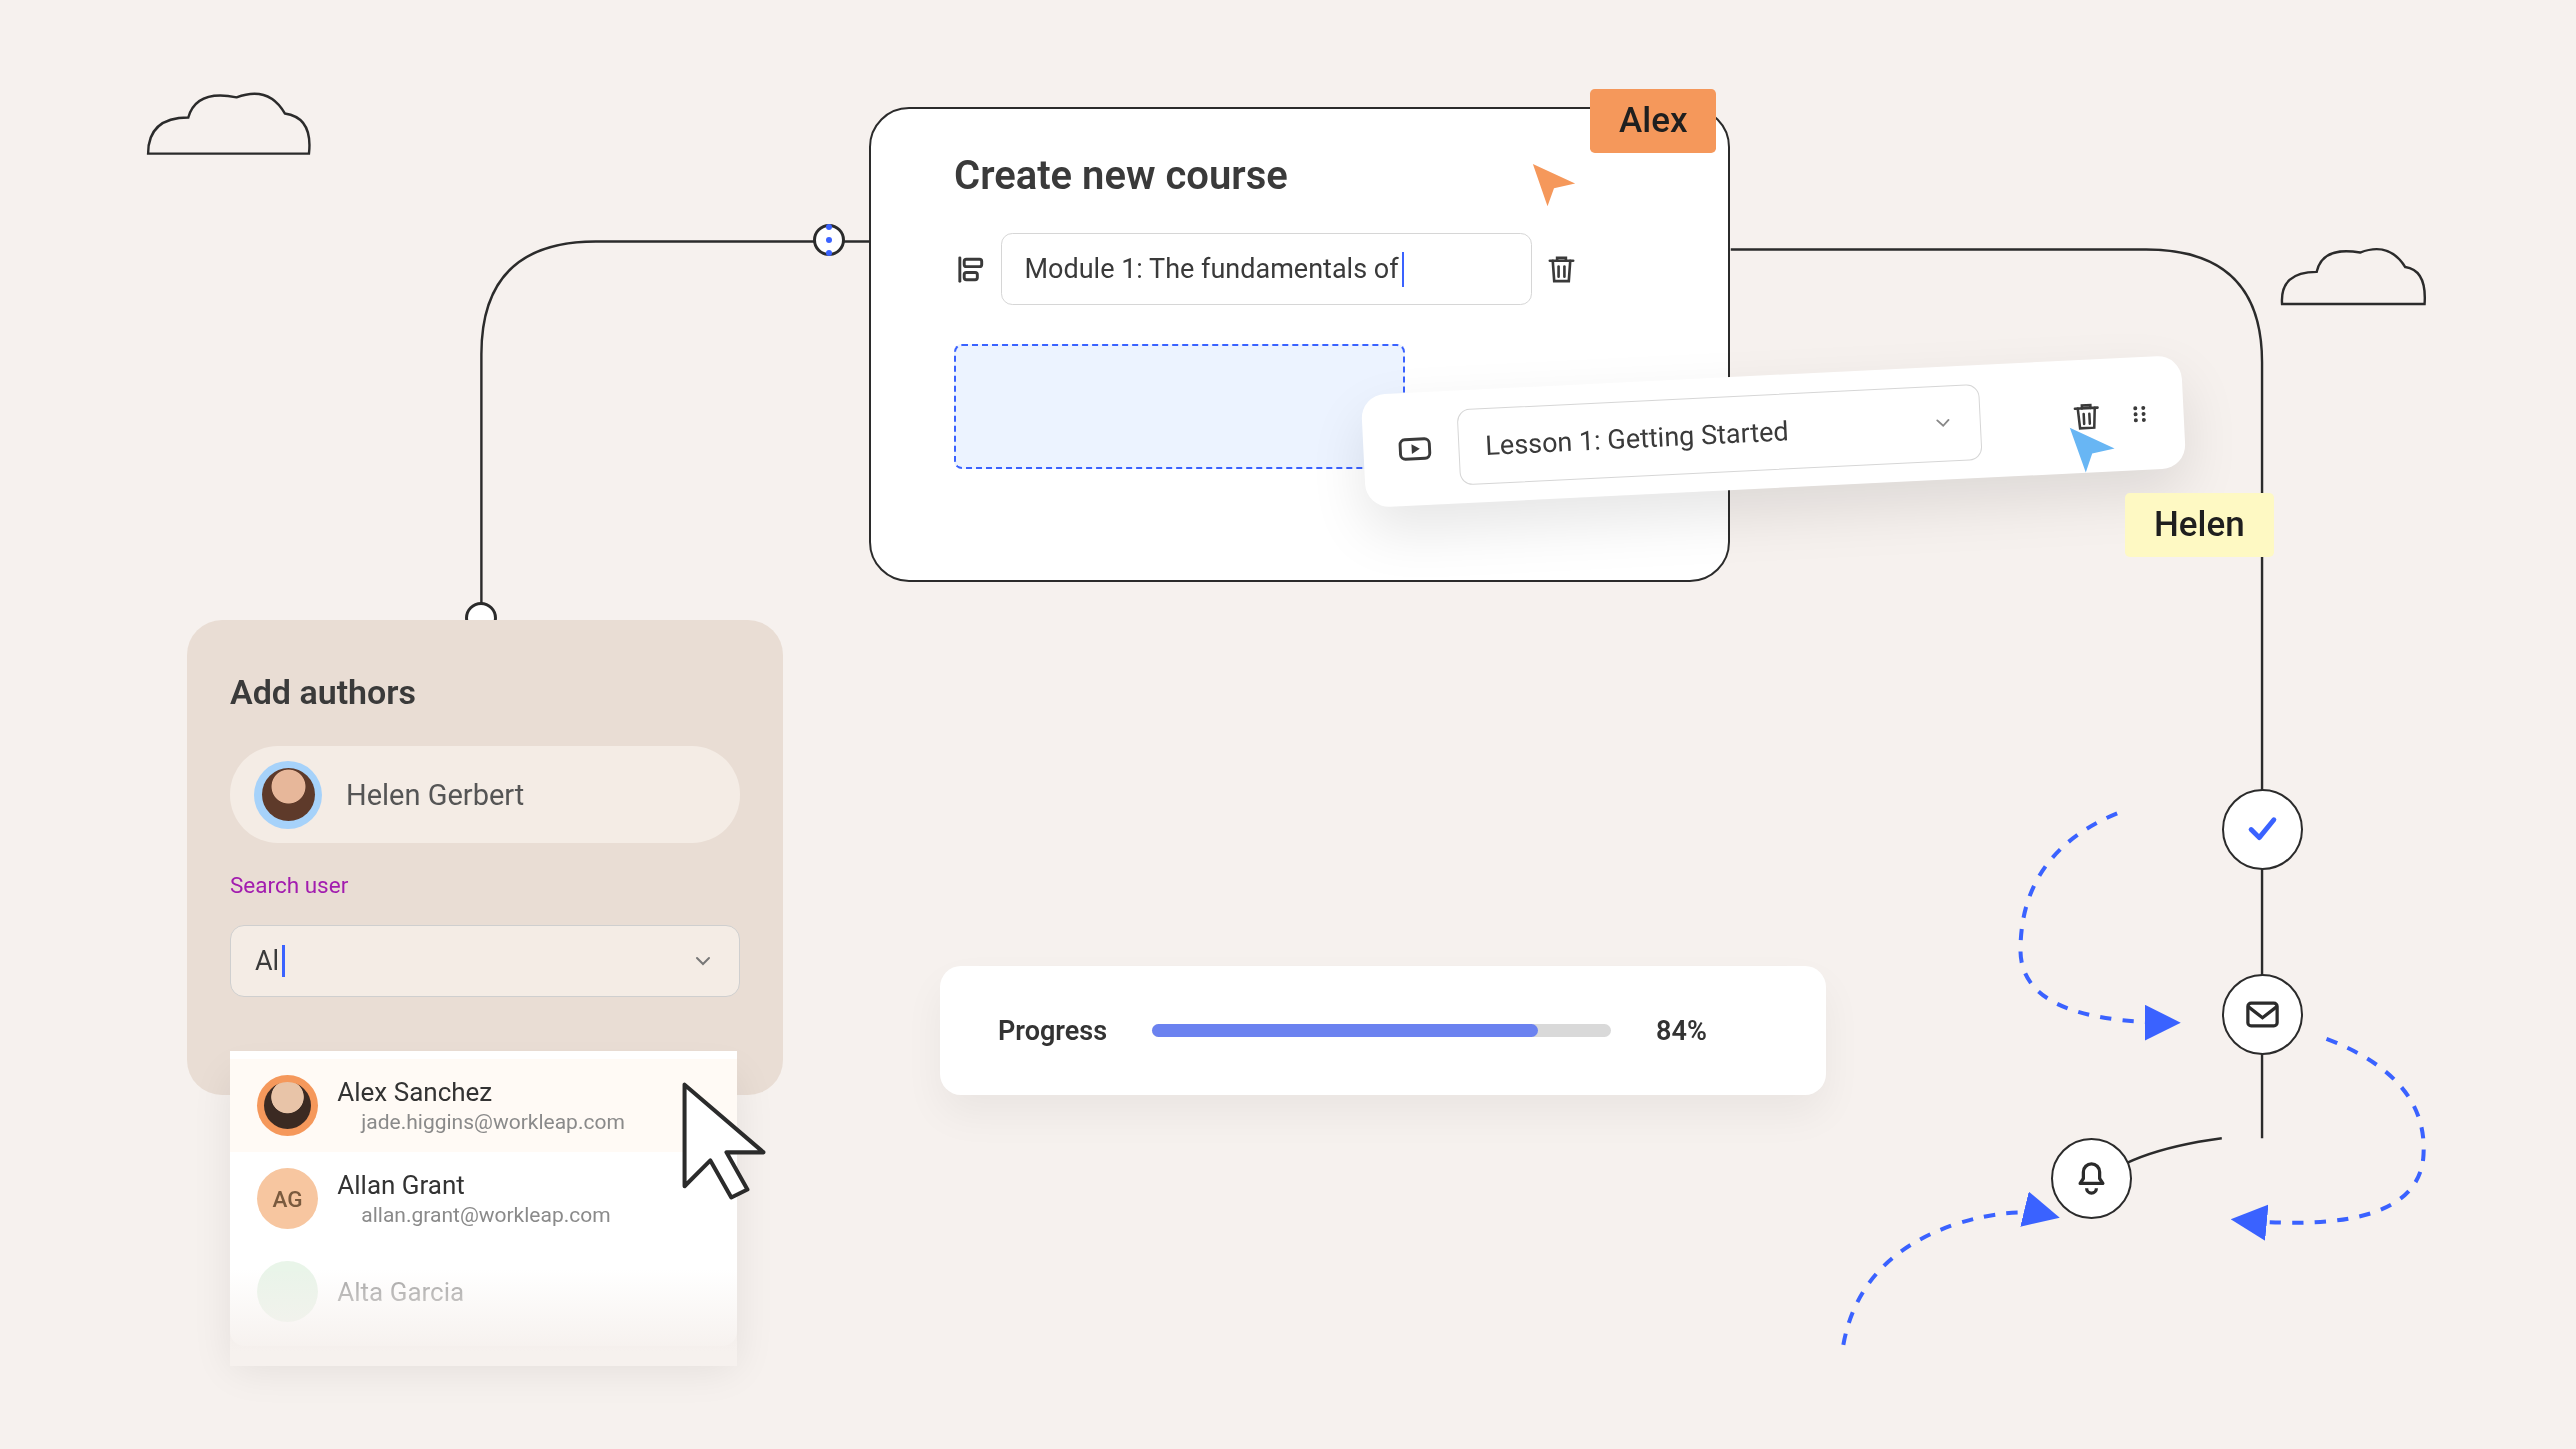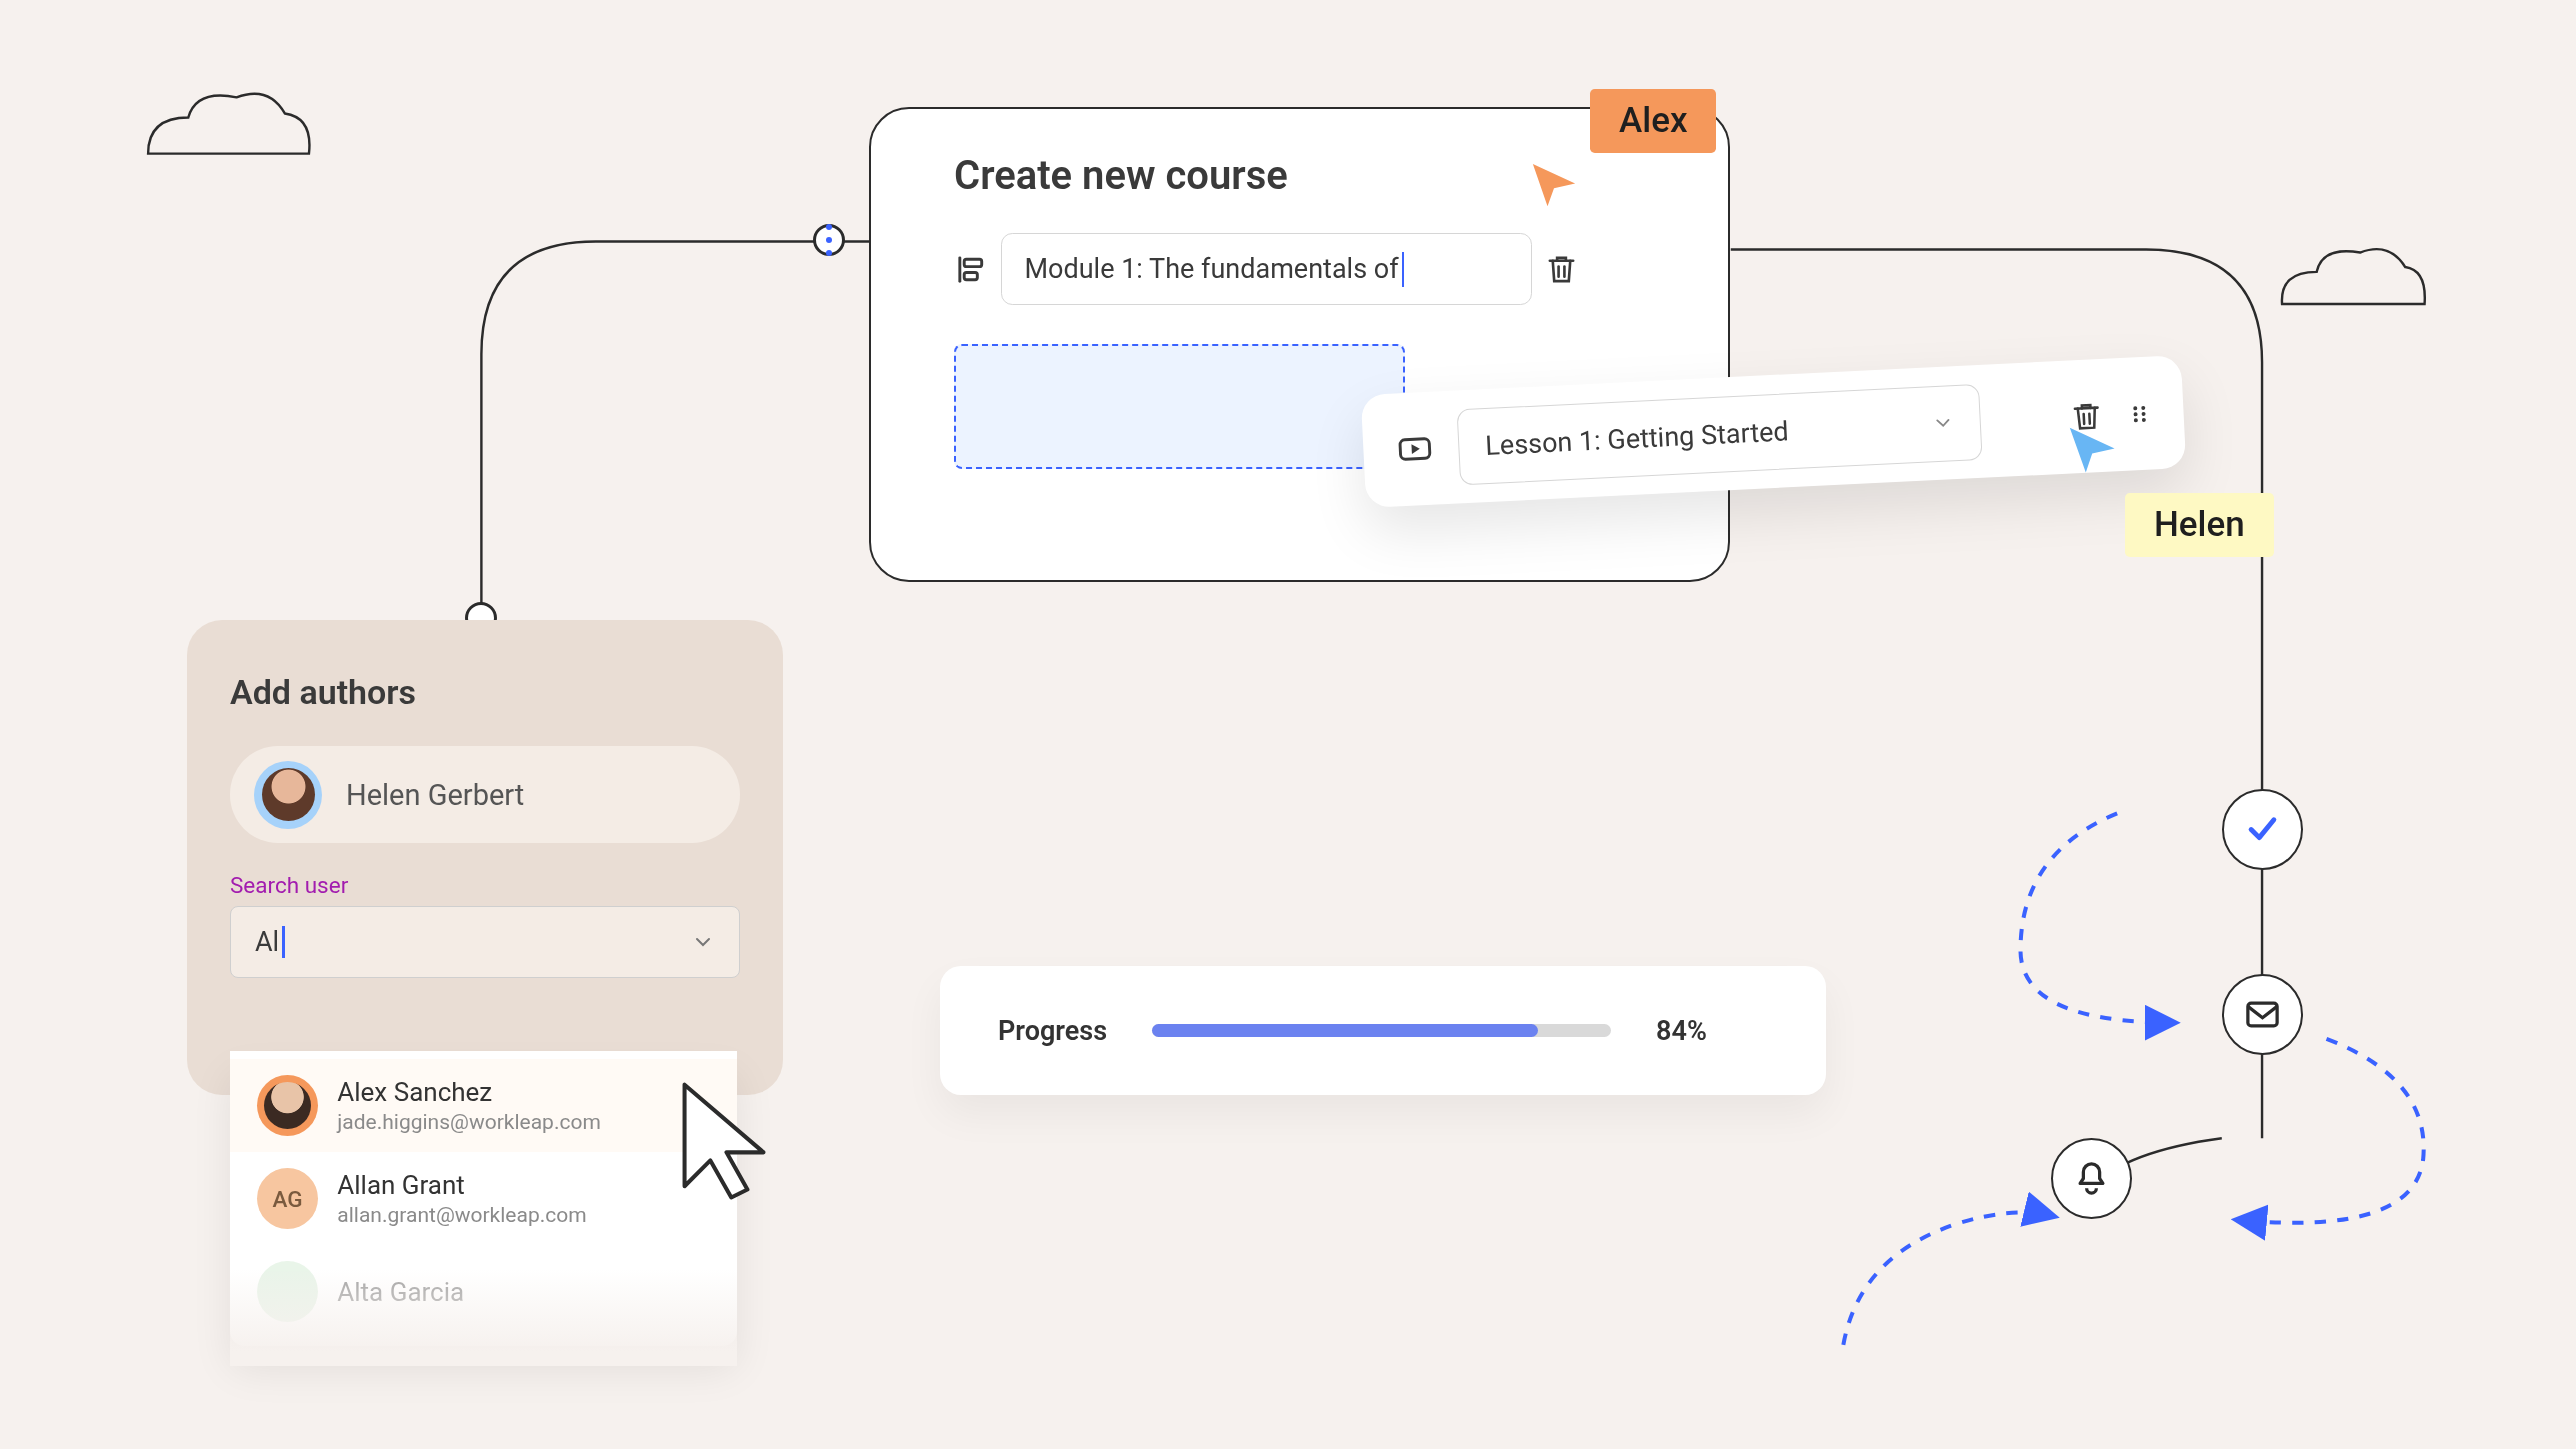--- a/index.html
+++ b/index.html
@@ -86,21 +86,21 @@
   .avatar-ring {
     width:68px; height:68px; border-radius:50%;
     background:#a6d2fa; display:flex; align-items:center; justify-content:center;
   }
   .avatar-inner {
     width:53px; height:53px; border-radius:50%;
   }
   .author-chip .name { font-size:29px; color:#555; }
   .label-small { margin-top:29px; font-size:22.5px; color:#a21caf; }
   .search-field {
-    margin-top:8px; height:72px; border:1.6px solid #cfcfcf; border-radius:8px;
+    margin-top:27px; height:72px; border:1.6px solid #cfcfcf; border-radius:14px;
     background:#f4ece5; display:flex; align-items:center; justify-content:space-between;
     padding:0 24px; font-size:27px; color:#3a3a3a;
   }
   .search-text { display:flex; align-items:center; gap:3.2px; }
 
   
   .dropdown {
     left:230px; top:1051px; width:507px;
     background:#ffffff; border-radius:0 0 14.5px 14.5px;
     box-shadow: 0 24px 40px rgba(0,0,0,0.08);
@@ -111,21 +111,21 @@
     display:flex; align-items:center; gap:19.3px;
     padding:16px 27px;
   }
   .dd-item.hover { background:#fffaf5; }
   .dd-avatar {
     width:61px; height:61px; border-radius:50%;
     display:flex; align-items:center; justify-content:center;
     font-size:22.5px; font-weight:500;
   }
   .dd-text .nm { font-size:26px; color:#333; }
-  .dd-text .em { font-size:21px; color:#8a8a8a; margin-top:3.2px; }
+  .dd-text .em { font-size:21px; color:#8a8a8a; margin-top:3.2px;margin-left:24px; }
   .dropdown-fade {
     left:230px; top:1269px; width:507px; height:97px;
     background: linear-gradient(180deg, rgba(246,241,238,0) 0%, #f6f1ee 85%);
     pointer-events:none;
   }
 
   
   .big-arrow { left:670px; top:1075px; }
 
   

